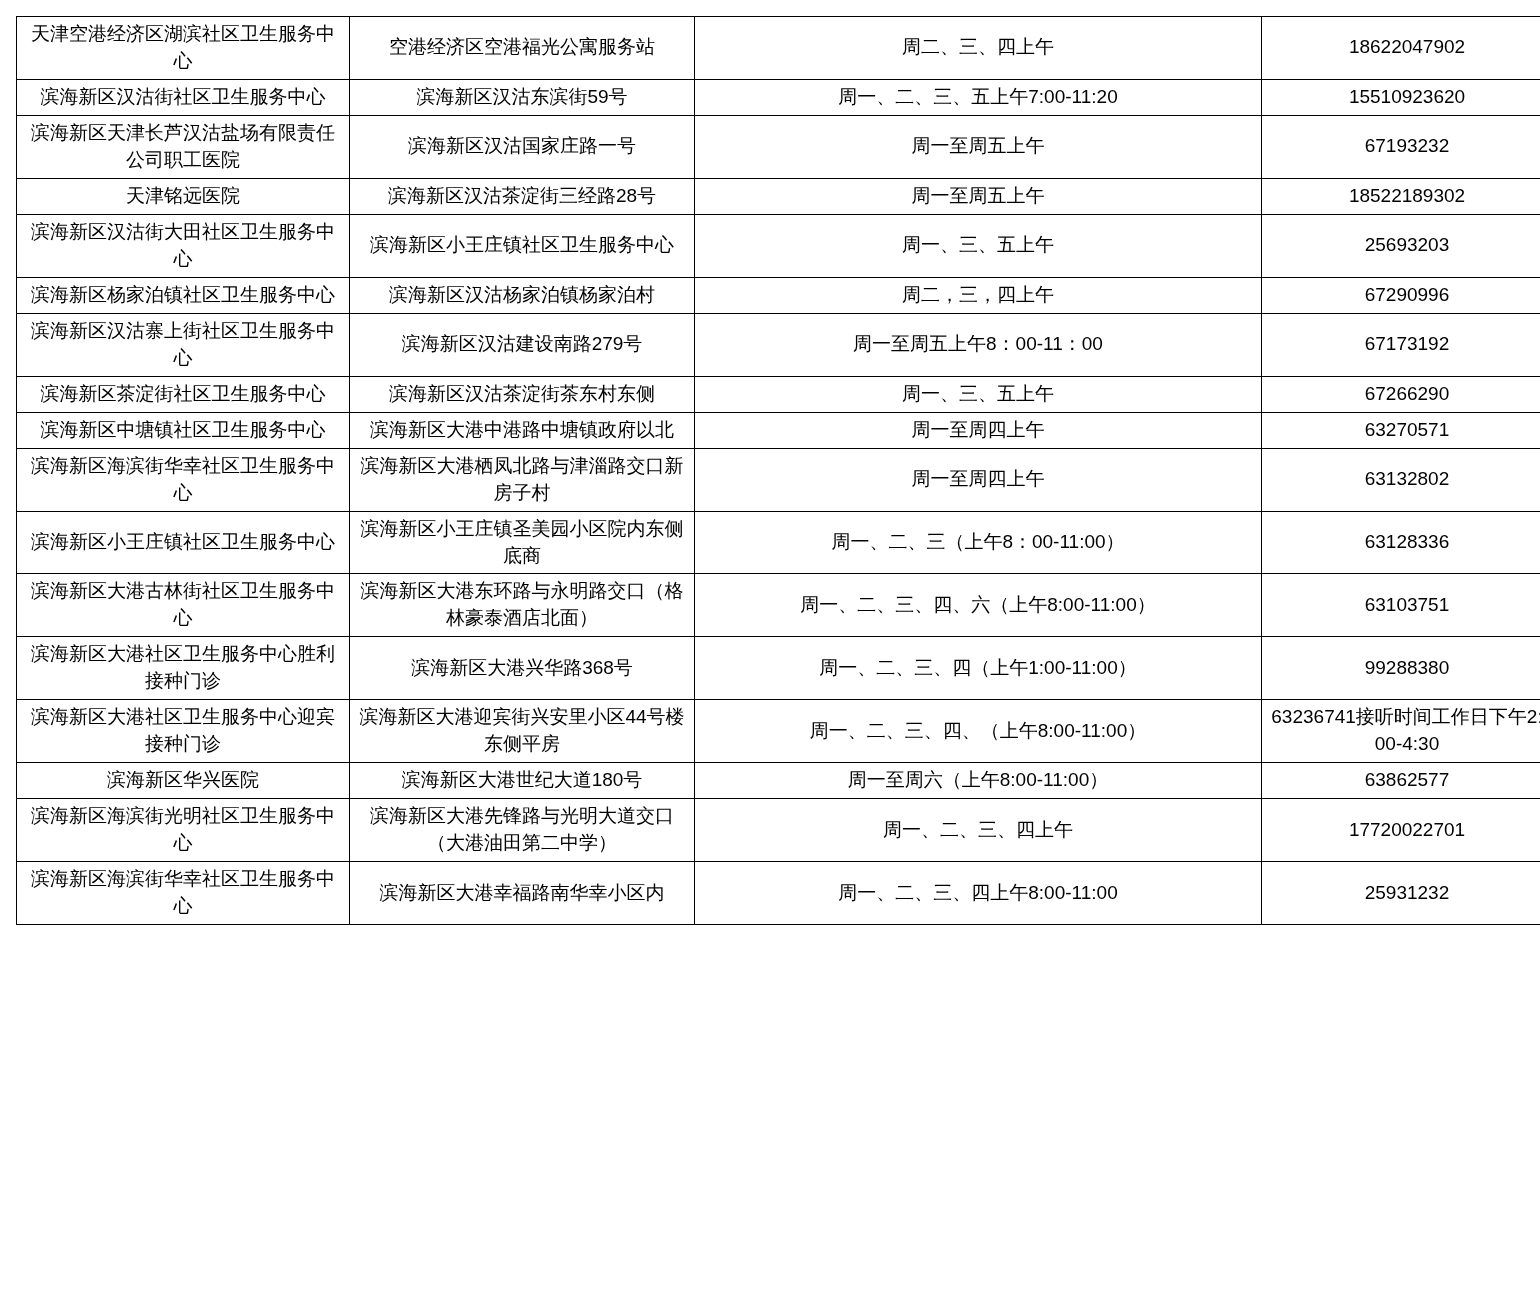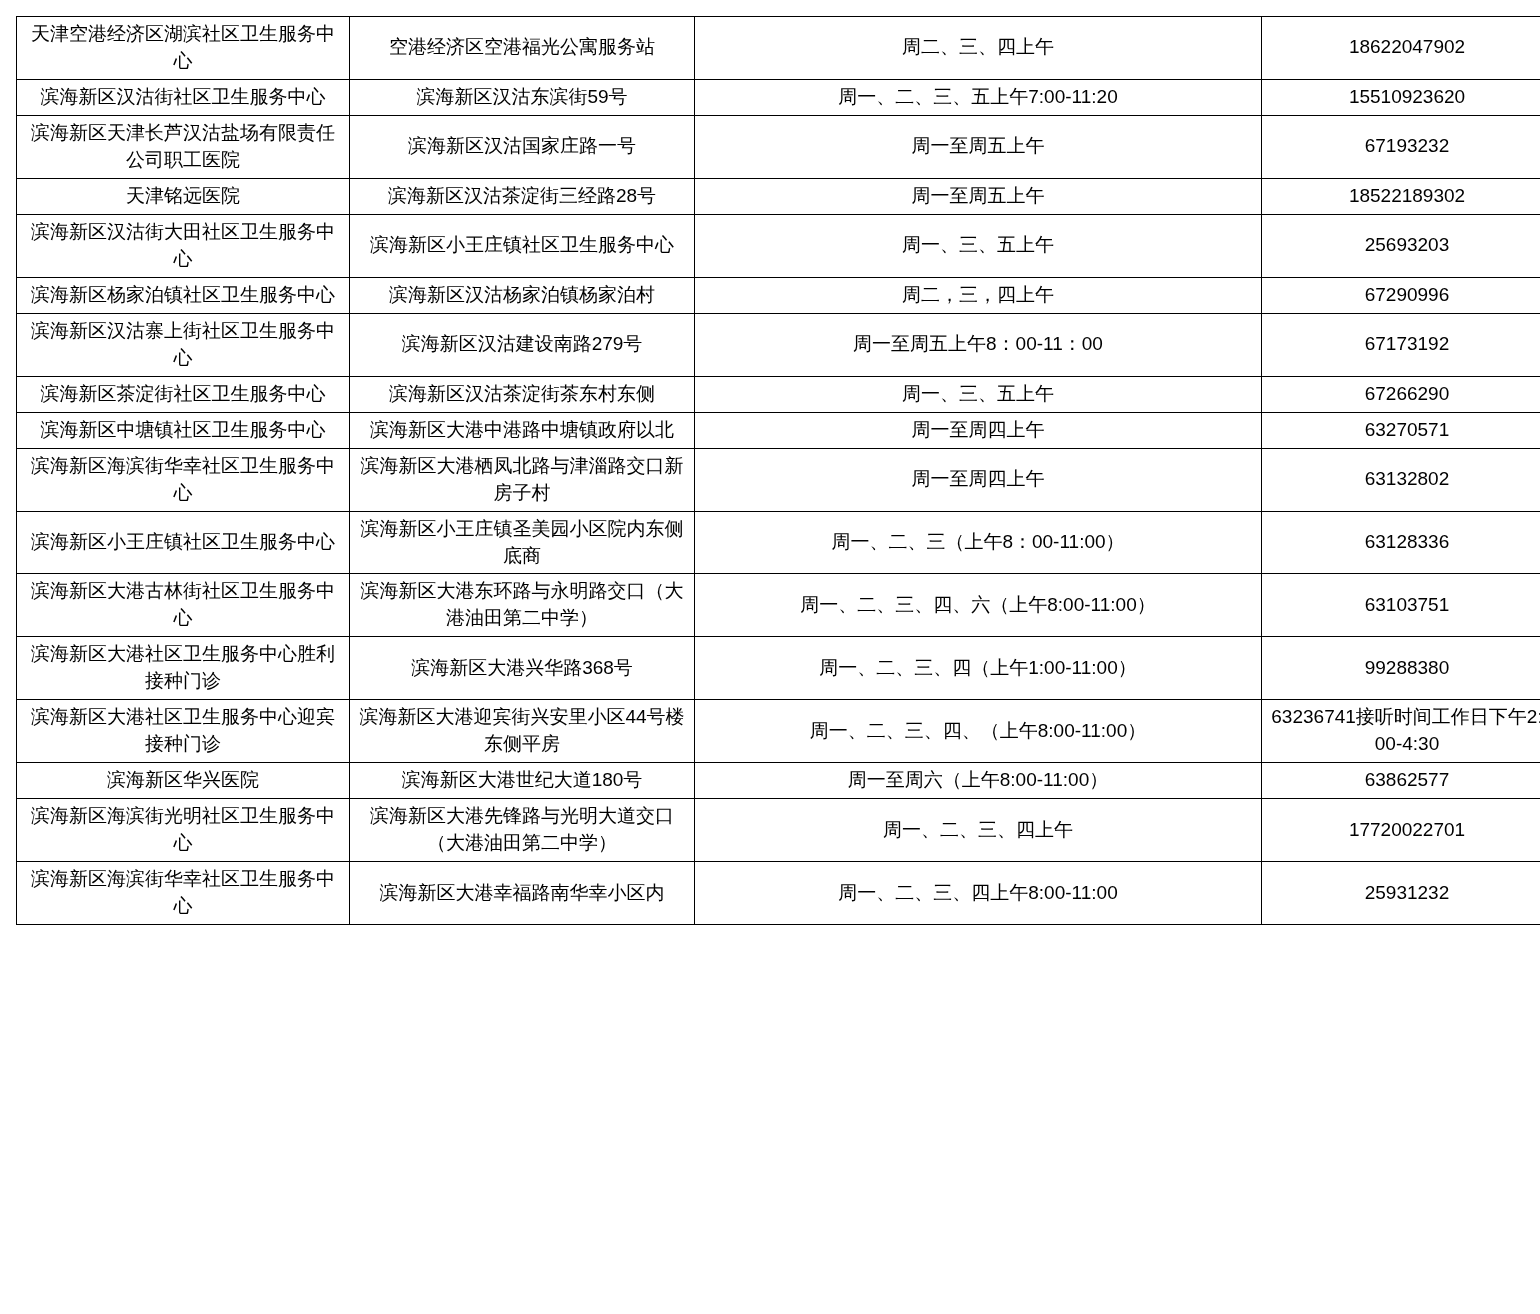--- a/index.html
+++ b/index.html
@@ -107,21 +107,21 @@
         <td>63132802</td>
       </tr>
       <tr>
         <td>滨海新区小王庄镇社区卫生服务中心</td>
         <td>滨海新区小王庄镇圣美园小区院内东侧底商</td>
         <td>周一、二、三（上午8：00-11:00）</td>
         <td>63128336</td>
       </tr>
       <tr>
         <td>滨海新区大港古林街社区卫生服务中心</td>
-        <td>滨海新区大港东环路与永明路交口（大港油田第二中学）</td>
+        <td>滨海新区大港东环路与永明路交口（格林豪泰酒店北面）</td>
         <td>周一、二、三、四、六（上午8:00-11:00）</td>
         <td>63103751</td>
       </tr>
       <tr>
         <td>滨海新区大港社区卫生服务中心胜利接种门诊</td>
         <td>滨海新区大港兴华路368号</td>
         <td>周一、二、三、四（上午1:00-11:00）</td>
         <td>99288380</td>
       </tr>
       <tr>

